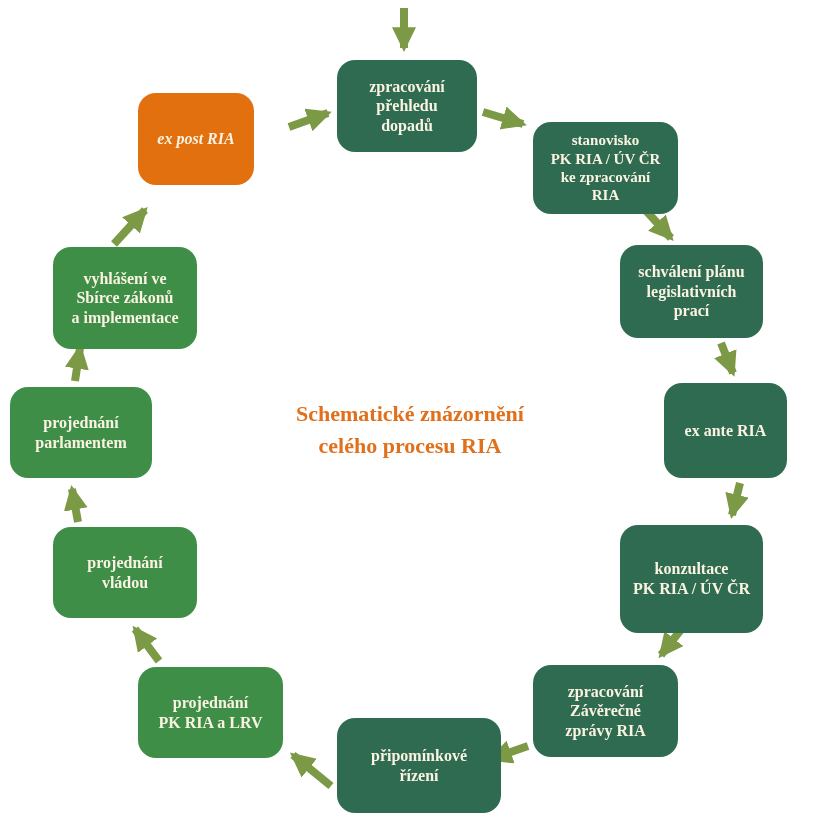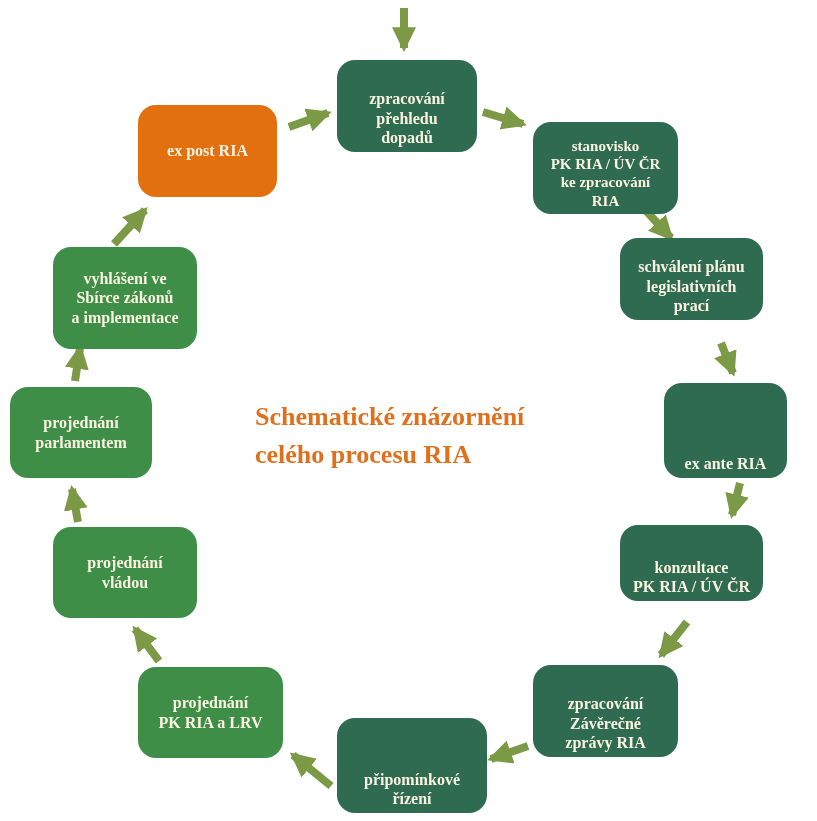--- a/index.html
+++ b/index.html
@@ -33,32 +33,32 @@
     box-sizing: border-box;
     padding: 4px 8px;
   }
   .node .label {
     font-weight: bold;
     font-size: 16px;
     line-height: 1.22;
     color: var(--box-text, #FBF3E1);
     white-space: pre-line;
   }
-  .node.dark   { background: var(--box-dark,   #2E6B51); align-items: flex-end; }
+  .node.dark   { background: var(--box-dark,   #2E6B51); }
   .node.medium { background: var(--box-medium, #3E8E48); }
   .node.orange { background: var(--box-orange, #E2700E); }
   .center-title {
     position: absolute;
     z-index: 2;
     left: 255px;
     top: 398px;
     width: 310px;
-    text-align: left;
+    text-align: center;
     font-weight: bold;
-    font-size: 26px;
+    font-size: 22px;
     line-height: 1.45;
     color: var(--title, #E0701C);
     white-space: pre-line;
   }
 </style>
 </head>
 <body>
 
 <div class="canvas">
 
@@ -91,42 +91,42 @@
 dopadů</span>
   </div>
 
   <div class="node dark" style="left:533px; top:122px; width:145px; height:92px;">
     <span class="label" style="font-size:15px;">stanovisko
 PK RIA / ÚV ČR
 ke zpracování
 RIA</span>
   </div>
 
-  <div class="node dark" style="left:620px; top:238px; width:143px; height:82px;">
+  <div class="node dark" style="left:620px; top:245px; width:143px; height:93px;">
     <span class="label">schválení plánu
 legislativních
 prací</span>
   </div>
 
   <div class="node dark" style="left:664px; top:383px; width:123px; height:95px;">
     <span class="label">ex ante RIA</span>
   </div>
 
-  <div class="node dark" style="left:620px; top:525px; width:143px; height:76px;">
+  <div class="node dark" style="left:620px; top:525px; width:143px; height:108px;">
     <span class="label">konzultace
 PK RIA / ÚV ČR</span>
   </div>
 
   <div class="node dark" style="left:533px; top:665px; width:145px; height:92px;">
     <span class="label">zpracování
 Závěrečné
 zprávy RIA</span>
   </div>
 
-  <div class="node dark" style="left:337px; top:718px; width:150px; height:95px;">
+  <div class="node dark" style="left:337px; top:718px; width:164px; height:95px;">
     <span class="label">připomínkové
 řízení</span>
   </div>
 
   <div class="node medium" style="left:138px; top:667px; width:145px; height:91px;">
     <span class="label">projednání
 PK RIA a LRV</span>
   </div>
 
   <div class="node medium" style="left:53px;  top:527px; width:144px; height:91px;">
@@ -138,20 +138,20 @@
     <span class="label">projednání
 parlamentem</span>
   </div>
 
   <div class="node medium" style="left:53px;  top:247px; width:144px; height:102px;">
     <span class="label">vyhlášení ve
 Sbírce zákonů
 a implementace</span>
   </div>
 
-  <div class="node orange" style="left:138px; top:105px; width:139px; height:92px;">
+  <div class="node orange" style="left:138px; top:93px; width:116px; height:92px;font-style:italic;">
     <span class="label">ex post RIA</span>
   </div>
 
   <div class="center-title">Schematické znázornění
 celého procesu RIA</div>
 
 </div>
 
 </body></html>

